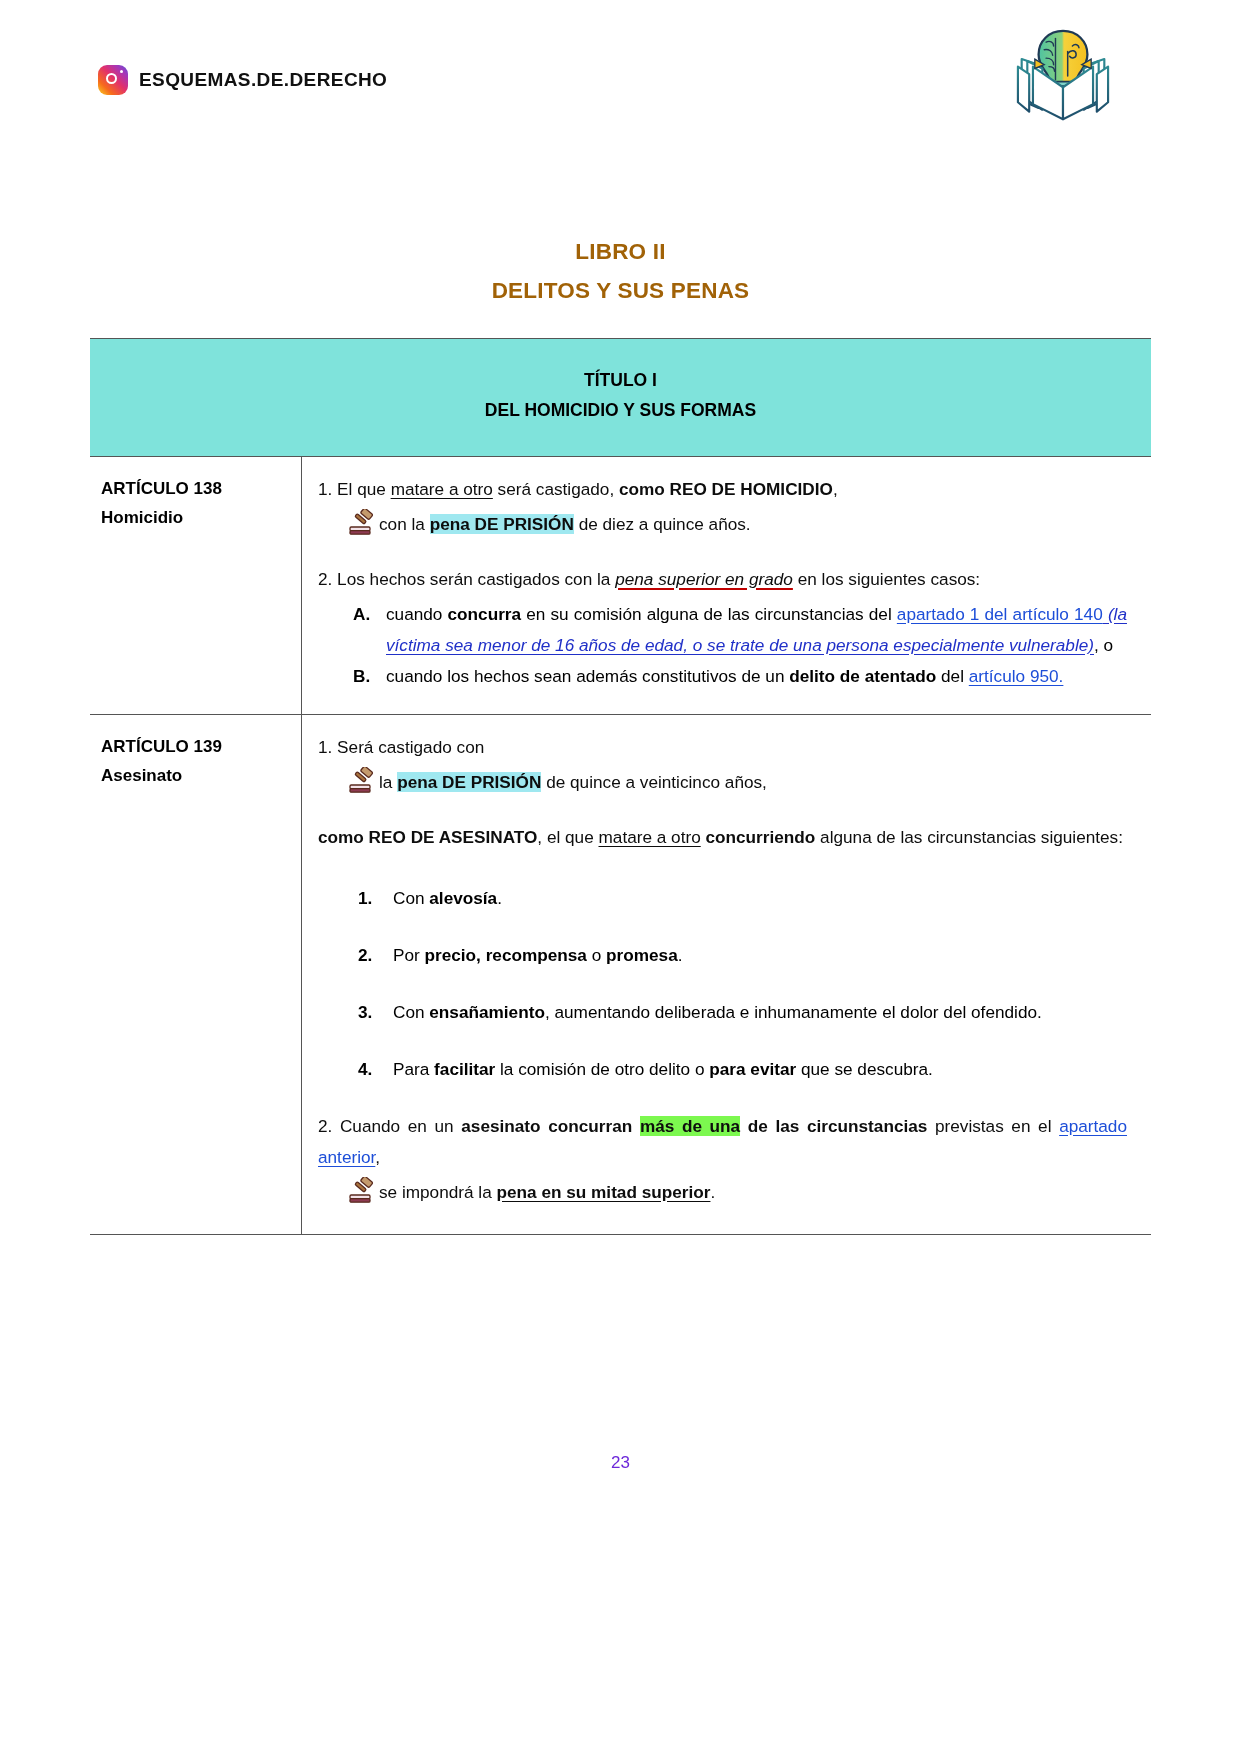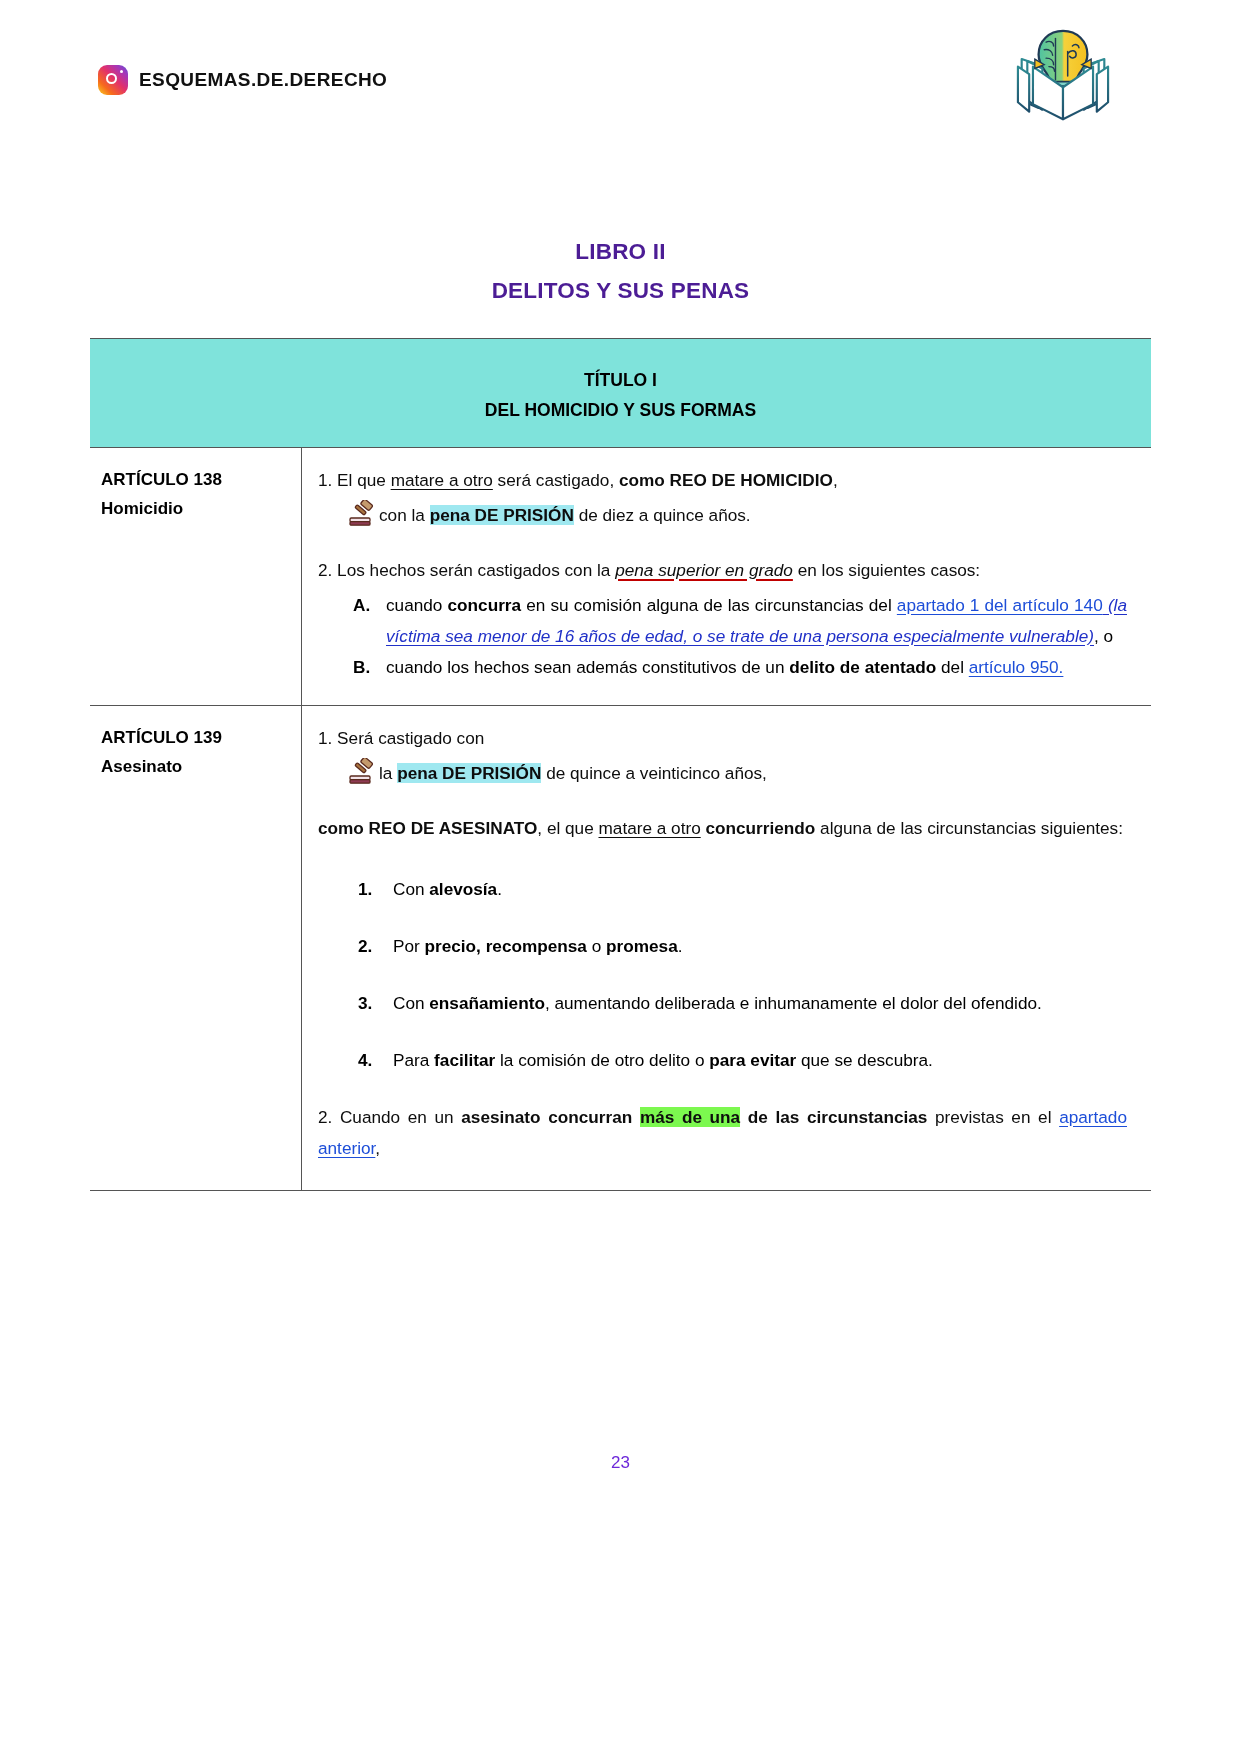--- a/index.html
+++ b/index.html
@@ -91,34 +91,34 @@
     left: 0;
     right: 0;
     top: 232px;
     text-align: center;
   }
   .doc-title .line {
     font-weight: bold;
     font-size: 22.5px;
     line-height: 39px;
     letter-spacing: 0.2px;
-    color: #4c1d95;
+    color: #a16207;
   }
 
   
   .table {
     position: absolute;
     left: 90px;
     top: 338px;
     width: 1061px;
   }
   .title-band {
     background: #7FE3DB;
     text-align: center;
-    padding: 26px 10px 22px 10px;
+    padding: 26px 10px 31px 10px;
     border-top: 1.4px solid #555;
     box-sizing: border-box;
   }
   .title-band .tline {
     font-weight: bold;
     font-size: 17.5px;
     line-height: 30px;
     color: #000;
   }
 
@@ -381,20 +381,32 @@
           </li>
           <li>
             <span class="mk">4.</span><span>Para </span><b>facilitar</b><span> la comisión de otro delito o </span><b>para evitar</b><span> que se descubra.</span>
           </li>
         </ol>
 
         <p class="t just" style="margin-top:8px">
           <span>2. Cuando en un </span><b>asesinato concurran </b><b class="hl-green">más de una</b><b> de las circunstancias</b><span> previstas en el </span><a class="link" href="#">apartado anterior</a><span>,</span>
         </p>
 
+        <p class="t indent1">
+          <span class="gavel">
+            <svg viewBox="0 0 30 27" width="30" height="27" aria-hidden="true">
+              <g stroke="#5A2A1E" stroke-width="1.3">
+                <rect x="13" y="1.5" width="11" height="6.5" rx="1.6" transform="rotate(40 18.5 5)" fill="#C49A6C"></rect>
+                <rect x="6.5" y="8" width="12" height="3.6" rx="1.4" transform="rotate(40 12.5 10)" fill="#A9743F"></rect>
+                <rect x="2" y="18" width="20" height="3.8" rx="1.2" fill="#F3E3E8"></rect>
+                <rect x="2" y="21.6" width="20" height="3.6" rx="1.2" fill="#8E3A52"></rect>
+              </g>
+            </svg>
+          </span><span>se impondrá la </span><b class="u">pena en su mitad superior</b><span>.</span>
+        </p>
 
       </div>
     </div>
 
   </div>
 
   <div class="page-number">23</div>
 
 </div>
 

